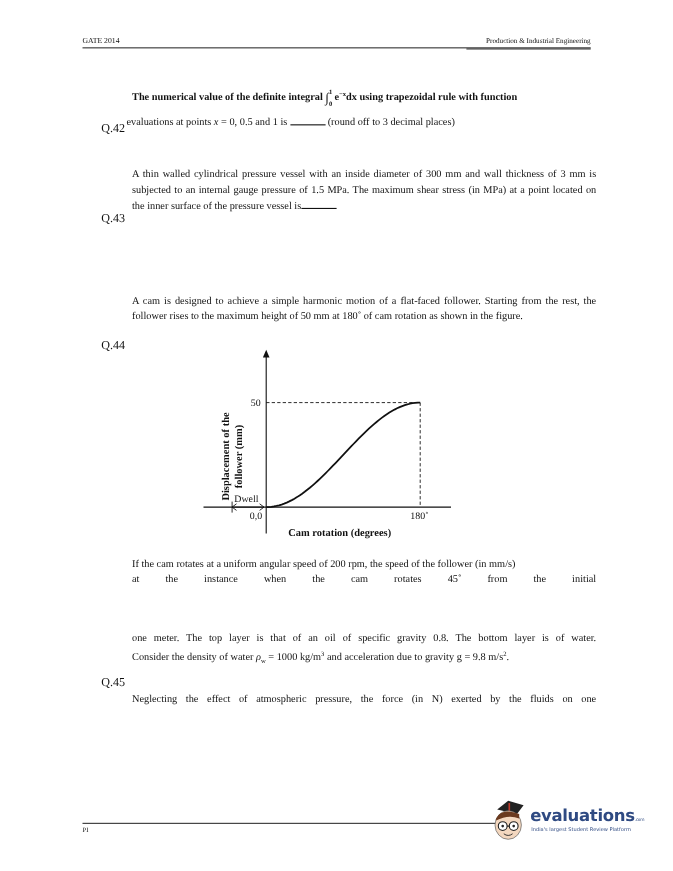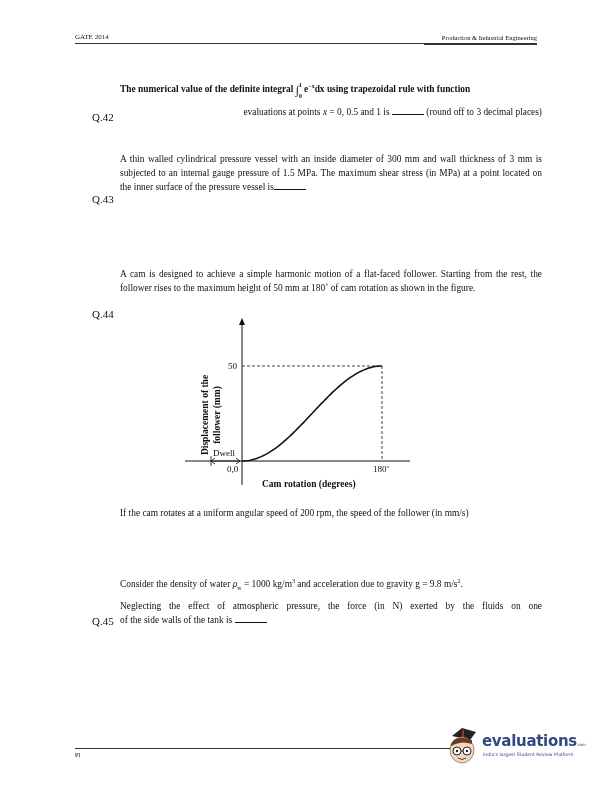--- a/index.html
+++ b/index.html
@@ -14,21 +14,21 @@
     .qnum { position: absolute; left: 0; top: 0; font-size: 11px; margin-top: 40px; }
     .qbody { margin-left: 28px; text-align: justify; }
     .blank { display: inline-block; width: 32px; border-bottom: 0.8px solid #111; height: 9px; vertical-align: baseline; }
     .sup { font-size: 6px; vertical-align: super; }
     .sub { font-size: 6px; vertical-align: sub; }
     .int { font-size: 12px; vertical-align: -2px; }
 
     #q42 { top: 73px; }
     #q42 .qnum { top: -3px; }
     #q42 .line1 { margin-left: 28px; padding-top: 6px; font-weight: bold; }
-    #q42 .line2 { margin-left: 23px; margin-top: 8px; text-align: right; }
+    #q42 .line2 { margin-left: 23px; margin-top: 8px; }
 
     #q43 { top: 152px; }
     #q44 { top: 267px; }
     #q44tail { top: 506px; }
     #q45 { top: 574px; }
 
     .just { text-align: justify; text-align-last: justify; }
 
     .fig { position: absolute; left: 180px; top: 315px; width: 240px; height: 180px; }
     .fig text { font-family: "Liberation Serif", serif; fill: #111; }
@@ -104,34 +104,35 @@
   <text x="82" y="172" font-size="9.5" font-weight="bold">Cam rotation (degrees)</text>
   <g transform="translate(28,100) rotate(-90)">
     <text x="0" y="0" text-anchor="middle" font-size="9.5" font-weight="bold">Displacement of the</text>
     <text x="0" y="12" text-anchor="middle" font-size="9.5" font-weight="bold">follower (mm)</text>
   </g>
 </svg>
 
 <div class="q" id="q44tail">
   <div class="qbody">
     <div>If the cam rotates at a uniform angular speed of 200 rpm, the speed of the follower (in mm/s)</div>
+    <div class="just" style="word-spacing: 18px;">at the instance when the cam rotates 45˚ from the initial</div>
   </div>
 </div>
 
 <div class="q" id="q45">
   <span class="qnum">Q.45</span>
   <div class="qbody">
+    <div class="just">one meter. The top layer is that of an oil of specific gravity 0.8. The bottom layer is of water.</div>
     <div style="line-height:15px;">
       <span>Consider the density of water</span>
       <i>ρ</i><span class="sub">w</span>
       <span>= 1000 kg/m</span><span class="sup">3</span>
       <span>and acceleration due to gravity g = 9.8 m/s</span><span class="sup">2</span><span>.</span>
     </div>
-    <div class="just" style="margin-top:3px;">Neglecting the effect of atmospheric pressure, the force (in N) exerted by the fluids on one</div>
-    <div><span>of the side walls of the tank is</span> <span class="blank"></span></div>
+    <div class="just" style="margin-top:19px;">Neglecting the effect of atmospheric pressure, the force (in N) exerted by the fluids on one</div>
   </div>
 </div>
 
 <div class="ftr-line"></div>
 <div class="ftr-left">PI</div>
 <div class="logo">
   <svg width="36" height="44" viewBox="0 0 36 44" style="position:absolute;left:0;top:0;">
     <path d="M6,10 L16,2 L30,6 L24,14 Z" fill="#222"></path>
     <line x1="17" y1="4" x2="17" y2="12" stroke="#c0392b" stroke-width="1.5"></line>
     <ellipse cx="16" cy="24" rx="12" ry="13" fill="#f3d7bf" stroke="#555" stroke-width="0.6"></ellipse>

